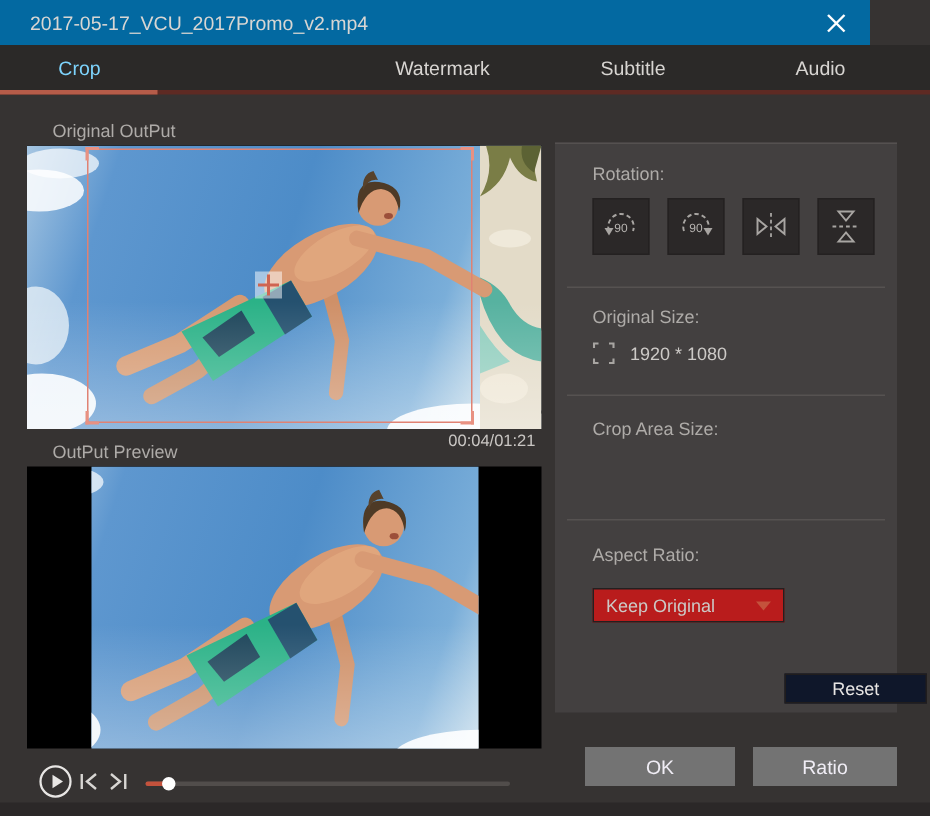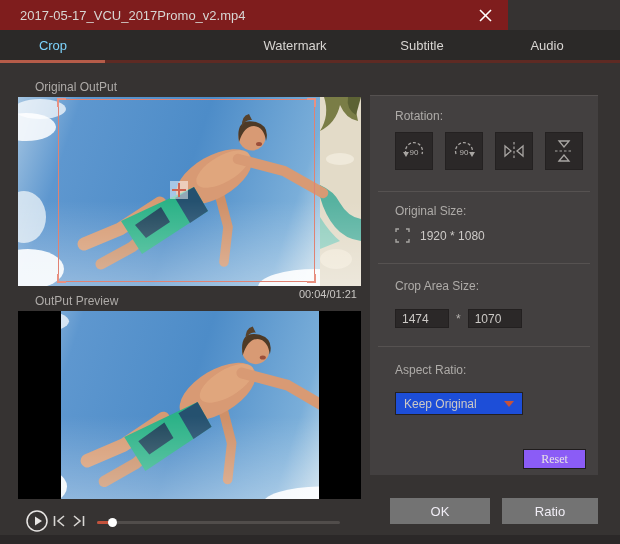--- a/index.html
+++ b/index.html
@@ -1,20 +1,20 @@
 <!DOCTYPE html>
 <html><head>
 <meta charset="utf-8">
 <style>
   html,body{margin:0;padding:0;background:#1b1a19;}
   *{box-sizing:border-box;font-family:"Liberation Sans",sans-serif;}
   .dialog{position:relative;width:620px;height:544px;background:#363332;overflow:hidden;}
 
   
-  .titlebar{position:absolute;left:0;top:0;width:508px;height:30px;background:#7f1d1d;display:flex;align-items:center;padding:0 12px 0 20px;}
+  .titlebar{position:absolute;left:0;top:0;width:580px;height:30px;background:#0369a1;display:flex;align-items:center;padding:0 12px 0 20px;}
   .titlebar .title{color:#d8d6d3;font-size:13px;flex:1;white-space:nowrap;}
   .close-btn{width:22px;height:22px;display:flex;align-items:center;justify-content:center;cursor:pointer;}
 
   
   .tabbar{position:absolute;left:0;top:30px;width:620px;height:30px;background:#2b2928;}
   .tab{position:absolute;top:0;height:30px;display:flex;align-items:center;justify-content:center;color:#d8d5d2;font-size:13px;cursor:pointer;}
   .tab.active{color:#7dd3fc;}
   .tab-underline{position:absolute;left:0;top:60px;width:620px;height:3px;background:#5e2a23;}
   .tab-underline .seg{position:absolute;left:0;top:0;width:105px;height:3px;background:#b65c49;}
 
@@ -46,24 +46,24 @@
   
   .panel{position:absolute;left:370px;top:95px;width:228px;height:380px;background:#434040;border-top:1px solid #555150;}
   .panel-label{position:absolute;left:25px;color:#aeaba8;font-size:12px;}
   .rot-row{position:absolute;left:25px;top:36px;display:flex;gap:12px;}
   .rot-btn{width:38px;height:38px;background:#2b2828;border:1px solid #242121;display:flex;align-items:center;justify-content:center;cursor:pointer;}
   .divider{position:absolute;left:8px;width:212px;height:1px;background:#565251;}
   .size-row{position:absolute;left:25px;top:132px;display:flex;align-items:center;gap:10px;color:#cdcac7;font-size:12px;}
   .crop-inputs{position:absolute;left:25px;top:213px;display:flex;align-items:center;}
   .crop-inputs input{width:54px;height:19px;background:#2b2828;border:1px solid #232020;color:#ccc9c6;font-size:12px;padding:0 6px;outline:none;}
   .crop-inputs .star{color:#b5b2af;font-size:12px;margin:0 7px;}
-  .dropdown{position:absolute;left:25px;top:296px;width:128px;height:23px;background:#1d4ed8;border:1px solid #232020;display:flex;align-items:center;padding:0 8px;cursor:pointer;gap:15px;}
+  .dropdown{position:absolute;left:25px;top:296px;width:128px;height:23px;background:#b91c1c;border:1px solid #232020;display:flex;align-items:center;padding:0 8px;cursor:pointer;gap:15px;}
   .dropdown .dd-text{flex:1;color:#ccc9c6;font-size:12px;}
   .dd-arrow{width:0;height:0;border-left:5px solid transparent;border-right:5px solid transparent;border-top:6px solid #c4523c;}
-  .reset-btn{position:absolute;left:153px;top:353px;width:63px;height:20px;background:#8b5cf6;border:1px solid #201d1d;color:#e8e6e4;font-size:12px;display:flex;align-items:center;justify-content:center;cursor:pointer;font-family:Liberation Serif, serif;}
+  .reset-btn{position:absolute;left:153px;top:353px;width:95px;height:20px;background:#0f172a;border:1px solid #201d1d;color:#e8e6e4;font-size:12px;display:flex;align-items:center;justify-content:center;cursor:pointer;}
 
   
   .footer-btn{position:absolute;top:498px;height:26px;background:#737373;color:#f0edf5;font-size:13px;display:flex;align-items:center;justify-content:center;cursor:pointer;}
   .ok-btn{left:390px;width:100px;}
   .cancel-btn{left:502px;width:96px;}
   .bottom-strip{position:absolute;left:0;top:535px;width:620px;height:9px;background:#2b2828;}
 </style>
 </head>
 <body>
 
@@ -232,25 +232,20 @@
         <path d="M11,1 L14,1 L14,4" fill="none" stroke="#a8a5a2" stroke-width="1.4"></path>
         <path d="M14,11 L14,14 L11,14" fill="none" stroke="#a8a5a2" stroke-width="1.4"></path>
         <path d="M4,14 L1,14 L1,11" fill="none" stroke="#a8a5a2" stroke-width="1.4"></path>
       </svg>
       <span>1920 * 1080</span>
     </div>
 
     <div class="divider" style="top:167px;"></div>
 
     <div class="panel-label" style="top:183px;">Crop Area Size:</div>
-    <div class="crop-inputs">
-      <input type="text" value="1474" style="">
-      <span class="star">*</span>
-      <input type="text" value="1070" style="">
-    </div>
 
     <div class="divider" style="top:250px;"></div>
 
     <div class="panel-label" style="top:267px;">Aspect Ratio:</div>
     <div class="dropdown">
       <span class="dd-text">Keep Original</span>
       <span class="dd-arrow"></span>
     </div>
 
     <div class="reset-btn">Reset</div>

